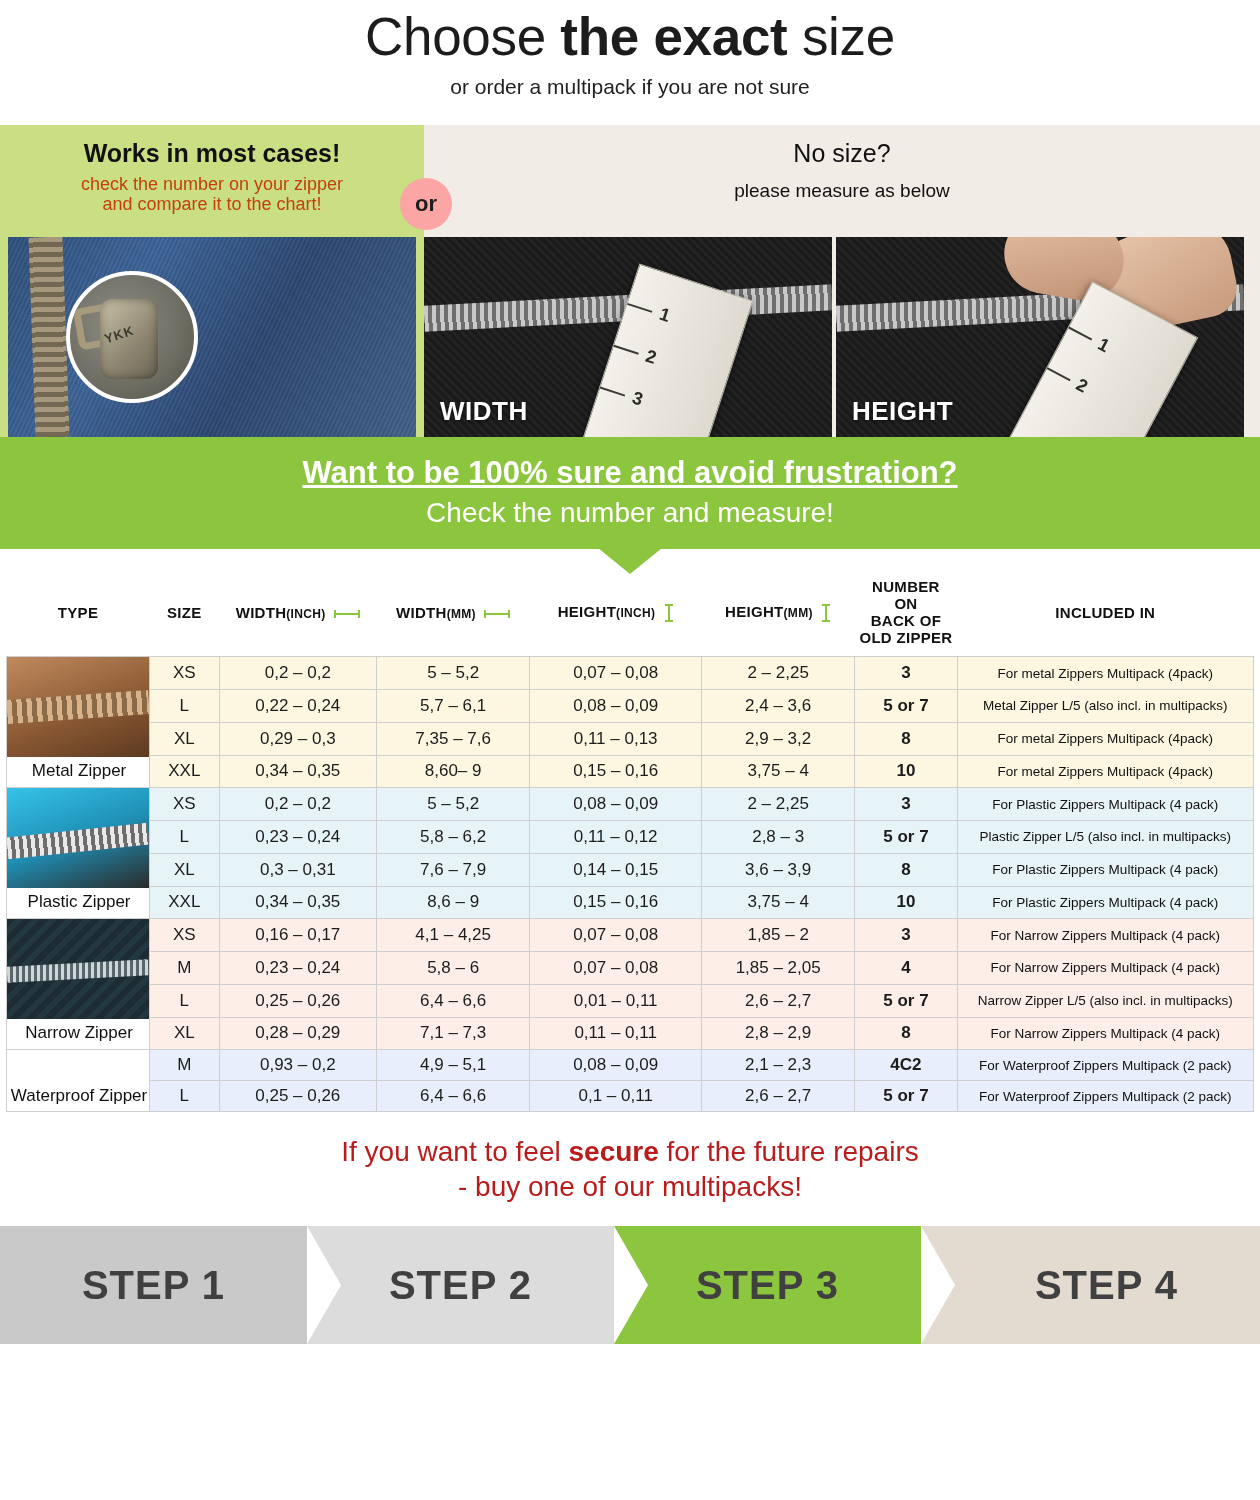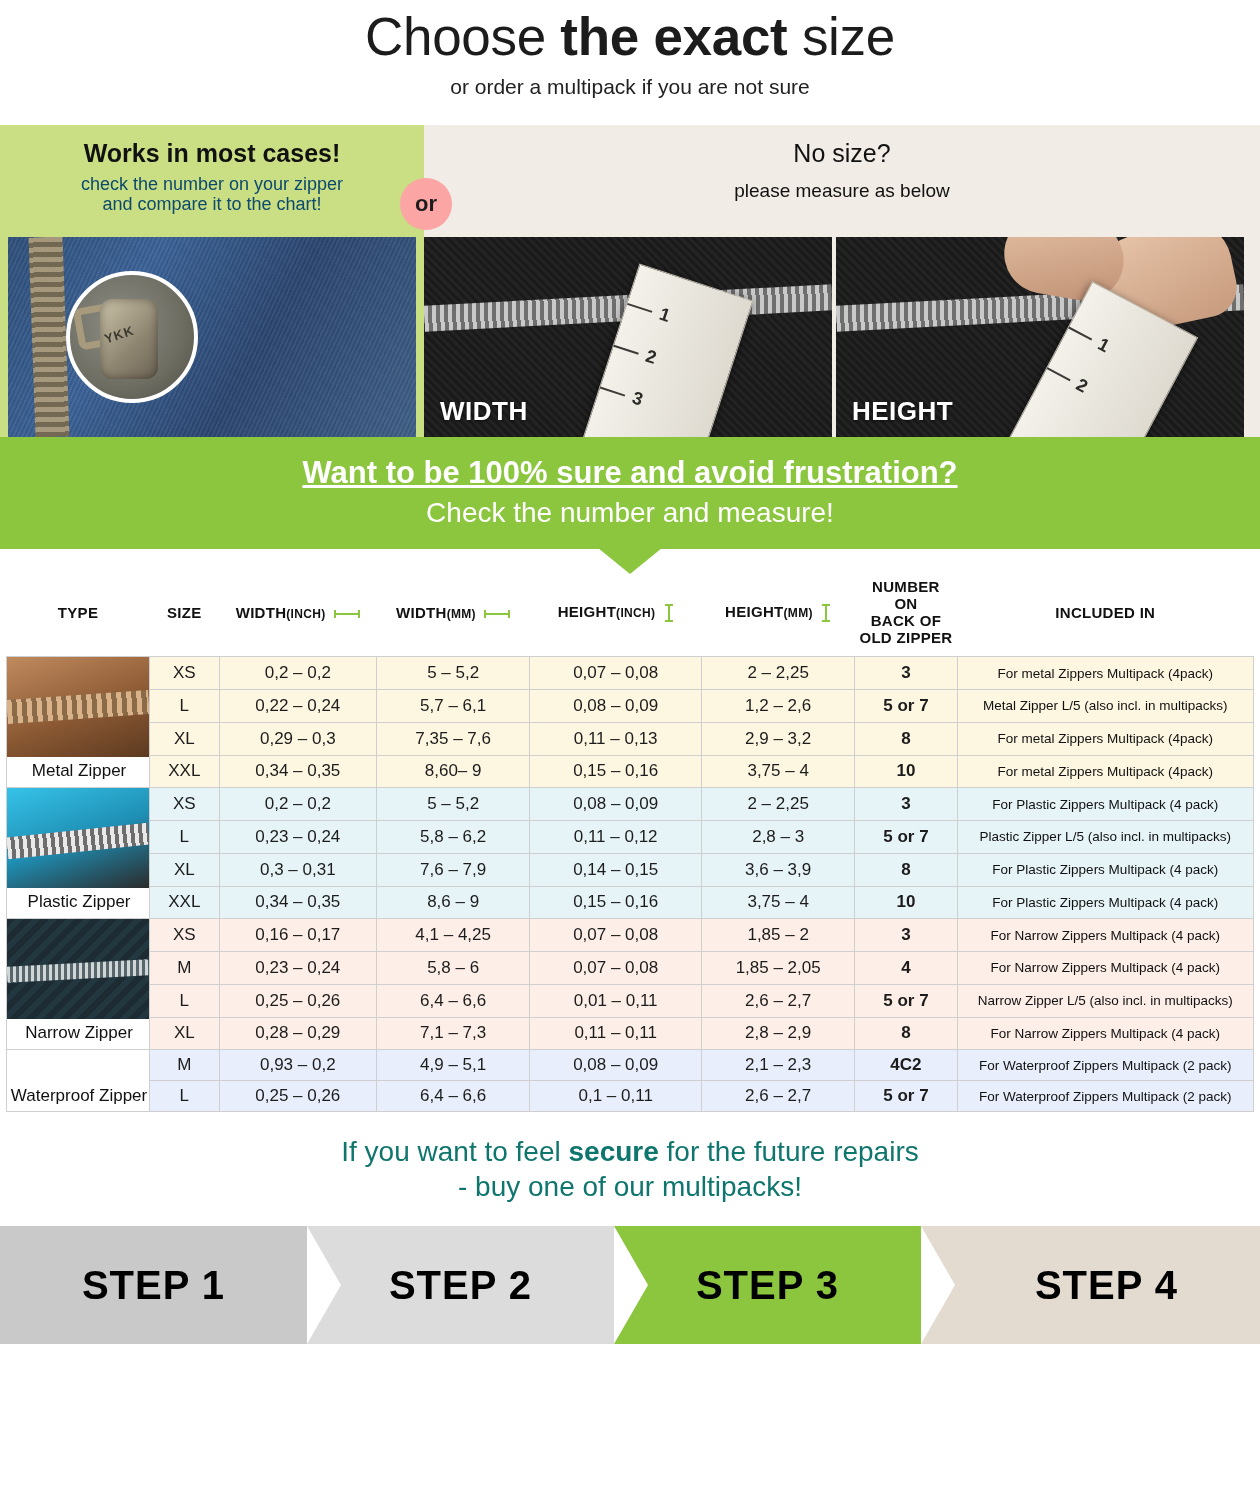--- a/index.html
+++ b/index.html
@@ -47,21 +47,21 @@
     font-size: 25px;
     font-weight: 700;
     padding-top: 14px;
     color: #111;
   }
   .panel-left .p-sub {
     text-align: center;
     font-size: 18px;
     line-height: 1.12;
     margin-top: 6px;
-    color: #0c4a6e;
+    color: #c2410c;
     padding: 0 12px;
   }
   .panel-right {
     width: 836px;
     background: #f2ece6;
     position: relative;
   }
   .panel-right .p-title {
     text-align: center;
     font-size: 25px;
@@ -300,37 +300,37 @@
   .type-label.two-line { line-height: 1.15; }
 
   .icon-measure { display: inline-block; vertical-align: middle; margin-left: 4px; }
 
   
   .footer-text {
     text-align: center;
     margin-top: 22px;
     font-size: 28px;
     line-height: 1.25;
-    color: #0f766e;
+    color: #b91c1c;
   }
   .footer-text .strong { font-weight: 700; }
 
   .steps {
     display: flex;
     margin-top: 22px;
     height: 118px;
     width: 1260px;
   }
   .step {
     flex: 1;
     position: relative;
     display: flex;
     align-items: center;
     justify-content: center;
-    color: #000000;
+    color: #404040;
     font-size: 40px;
     font-weight: 700;
     letter-spacing: 1px;
   }
   .step .chev {
     position: absolute;
     right: -33px;
     top: 0;
     width: 0; height: 0;
     border-top: 59px solid transparent;
@@ -481,21 +481,21 @@
             <td class="val">0,07 – 0,08</td>
             <td class="val">2 – 2,25</td>
             <td class="num">3</td>
             <td class="inc">For metal Zippers Multipack (4pack)</td>
           </tr>
           <tr class="grp-metal">
             <td class="size">L</td>
             <td class="val">0,22 – 0,24</td>
             <td class="val">5,7 – 6,1</td>
             <td class="val">0,08 – 0,09</td>
-            <td class="val">1,2 – 2,6</td>
+            <td class="val">2,4 – 3,6</td>
             <td class="num">5 or 7</td>
             <td class="inc">Metal Zipper L/5 (also incl. in multipacks)</td>
           </tr>
           <tr class="grp-metal">
             <td class="size">XL</td>
             <td class="val">0,29 – 0,3</td>
             <td class="val">7,35 – 7,6</td>
             <td class="val">0,11 – 0,13</td>
             <td class="val">2,9 – 3,2</td>
             <td class="num">8</td>

